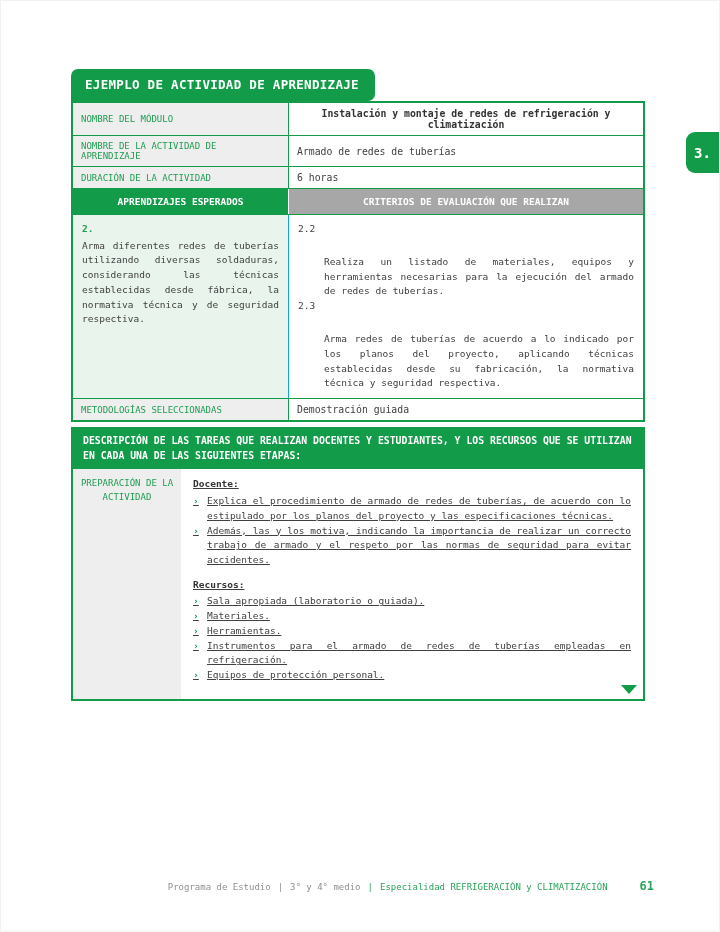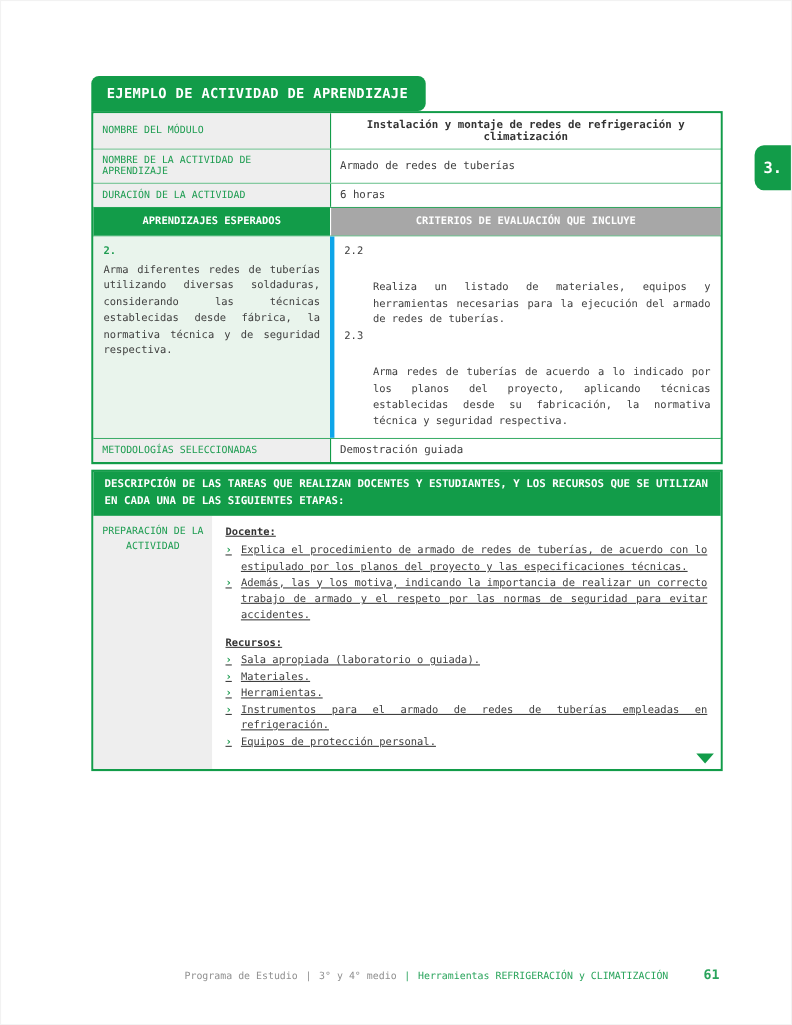--- a/index.html
+++ b/index.html
@@ -23,21 +23,21 @@
     height: 41px;
     background: #129c49;
     border-radius: 9px 0 0 9px;
     color: #ffffff;
     font-size: 14px;
     font-weight: bold;
     display: flex;
     align-items: center;
     justify-content: center;
   }
-  .doc { position: absolute; left: 82px; top: 68px; width: 602px; }
+  .doc { position: absolute; left: 70px; top: 68px; width: 602px; }
   .title-tab {
     display: inline-block;
     background: #129c49;
     color: #ffffff;
     font-size: 12.5px;
     font-weight: bold;
     padding: 8px 16px 8px 14px;
     border-radius: 7px 7px 7px 0;
     letter-spacing: 0.3px;
     box-sizing: border-box;
@@ -85,21 +85,21 @@
     box-sizing: border-box;
     padding: 7px 9px;
     font-size: 9.5px;
     line-height: 1.55;
     text-align: justify;
   }
   .learning-number { color: #1f9d52; font-weight: bold; margin-bottom: 2px; }
   .criteria-cell {
     flex: 1;
     background: #ffffff;
-    border-left: 4px solid #0ea5e9;
+    border-left: 1px solid #0ea5e9;
     box-sizing: border-box;
     padding: 7px 9px;
     font-size: 9.5px;
     line-height: 1.55;
     min-height: 92px;
   }
   .crit-item { display: flex; }
   .crit-num { width: 26px; flex: 0 0 26px; }
   .crit-text { flex: 1; text-align: justify; margin-top: 33px; }
   .gap { height: 5px; }
@@ -189,21 +189,21 @@
         <div class="cell value">Armado de redes de tuberías</div>
       </div>
 
       <div class="trow">
         <div class="cell label">DURACIÓN DE LA ACTIVIDAD</div>
         <div class="cell value">6 horas</div>
       </div>
 
       <div class="trow">
         <div class="head-green">APRENDIZAJES ESPERADOS</div>
-        <div class="head-gray">CRITERIOS DE EVALUACIÓN QUE INCLUYE</div>
+        <div class="head-gray">CRITERIOS DE EVALUACIÓN QUE REALIZAN</div>
       </div>
 
       <div class="trow">
         <div class="learning-cell">
           <div class="learning-number">2.</div>
           <div>Arma diferentes redes de tuberías utilizando diversas soldaduras, considerando las técnicas establecidas desde fábrica, la normativa técnica y de seguridad respectiva.</div>
         </div>
         <div class="criteria-cell">
           <div class="crit-item">
             <span class="crit-num">2.2</span>
@@ -272,17 +272,17 @@
       </div>
     </div>
 
   </div>
 
   <div class="footer">
     <span>Programa de Estudio</span>
     <span class="sep">|</span>
     <span>3° y 4° medio</span>
     <span class="sep green">|</span>
-    <span class="green">Herramientas REFRIGERACIÓN y CLIMATIZACIÓN</span>
+    <span class="green">Especialidad REFRIGERACIÓN y CLIMATIZACIÓN</span>
     <span class="pagenum">61</span>
   </div>
 
 </div>
 
 </body></html>

